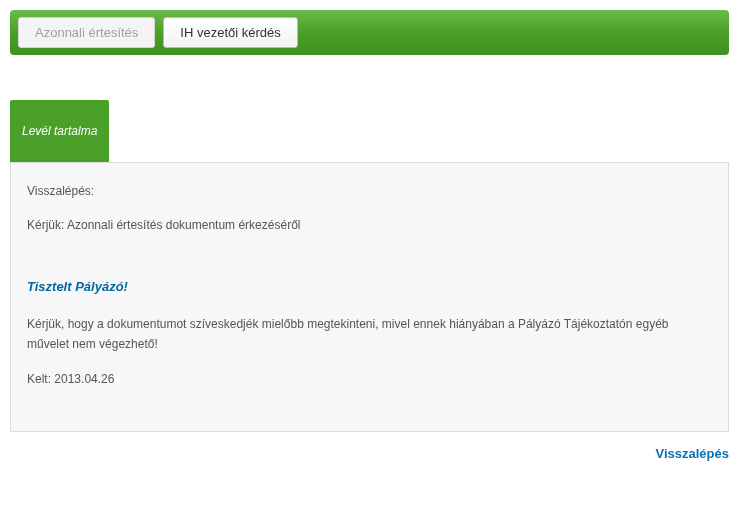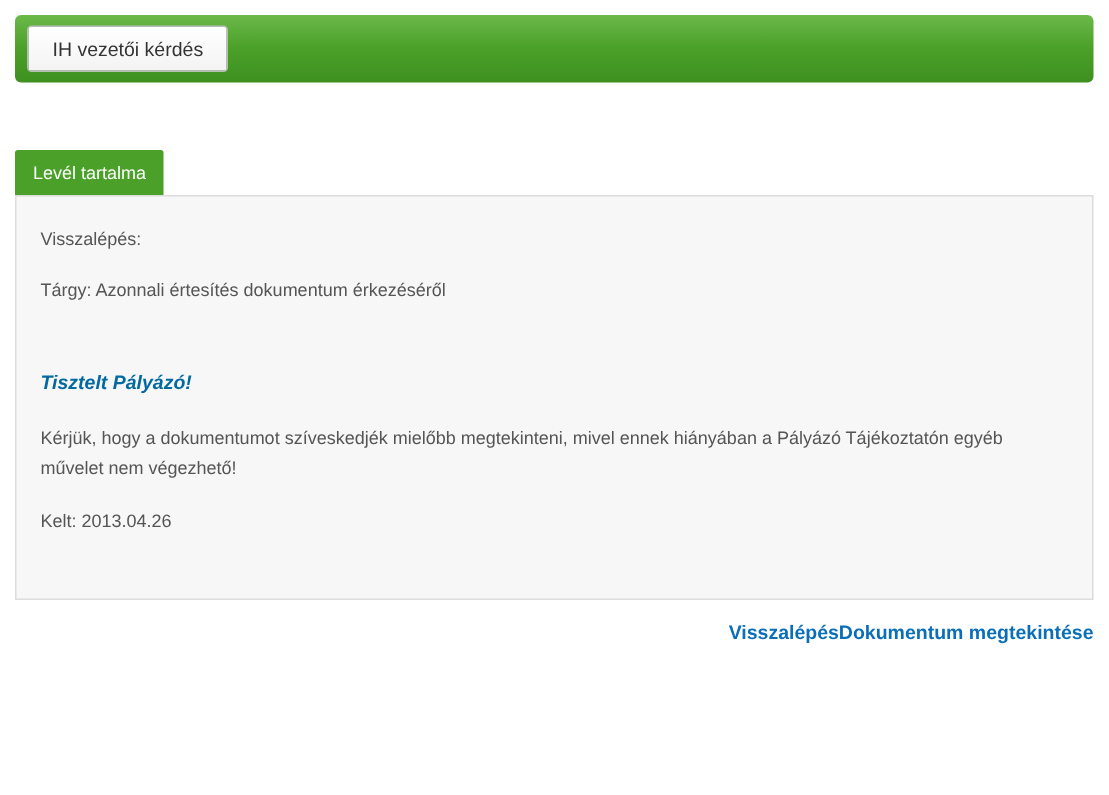--- a/index.html
+++ b/index.html
@@ -34,23 +34,24 @@
       border-color: #d4d4d4;
       cursor: default;
     }
     .tab-wrap {
       margin: 45px 10px 0 10px;
     }
     .tab {
       display: inline-block;
       background: #4aa028;
       color: #fff;
-      padding: 8px 12px;
+      padding: 24px 12px;
       font-size: 12px;
       border-radius: 2px 2px 0 0;
+      font-style: italic;
     }
     .panel {
       margin: 0 10px;
       border: 1px solid #dcdcdc;
       background: #f7f7f7;
       padding: 18px 16px 28px 16px;
     }
     .panel-inner {
       color: #555;
       line-height: 1.7;
@@ -75,33 +76,33 @@
       font-weight: bold;
       font-size: 13px;
       cursor: pointer;
       text-decoration: none;
     }
   </style>
 </head>
 <body>
 
 <div class="toolbar">
+  <button class="btn disabled">Azonnali értesítés</button>
   <button class="btn">IH vezetői kérdés</button>
 </div>
 
 <div class="tab-wrap">
   <div class="tab">Levél tartalma</div>
 </div>
 
 <div class="panel">
   <div class="panel-inner">
     <div class="meta-row">Visszalépés:</div>
-    <div class="meta-row">Tárgy: Azonnali értesítés dokumentum érkezéséről</div>
+    <div class="meta-row">Kérjük: Azonnali értesítés dokumentum érkezéséről</div>
     <div class="salutation">Tisztelt Pályázó!</div>
     <div class="body-p">Kérjük, hogy a dokumentumot szíveskedjék mielőbb megtekinteni, mivel ennek hiányában a Pályázó Tájékoztatón egyéb művelet nem végezhető!</div>
     <div class="body-p">Kelt: 2013.04.26</div>
   </div>
 </div>
 
 <div class="footer">
   <a class="link">Visszalépés</a>
-  <a class="link">Dokumentum megtekintése</a>
 </div>
 
 </body></html>

